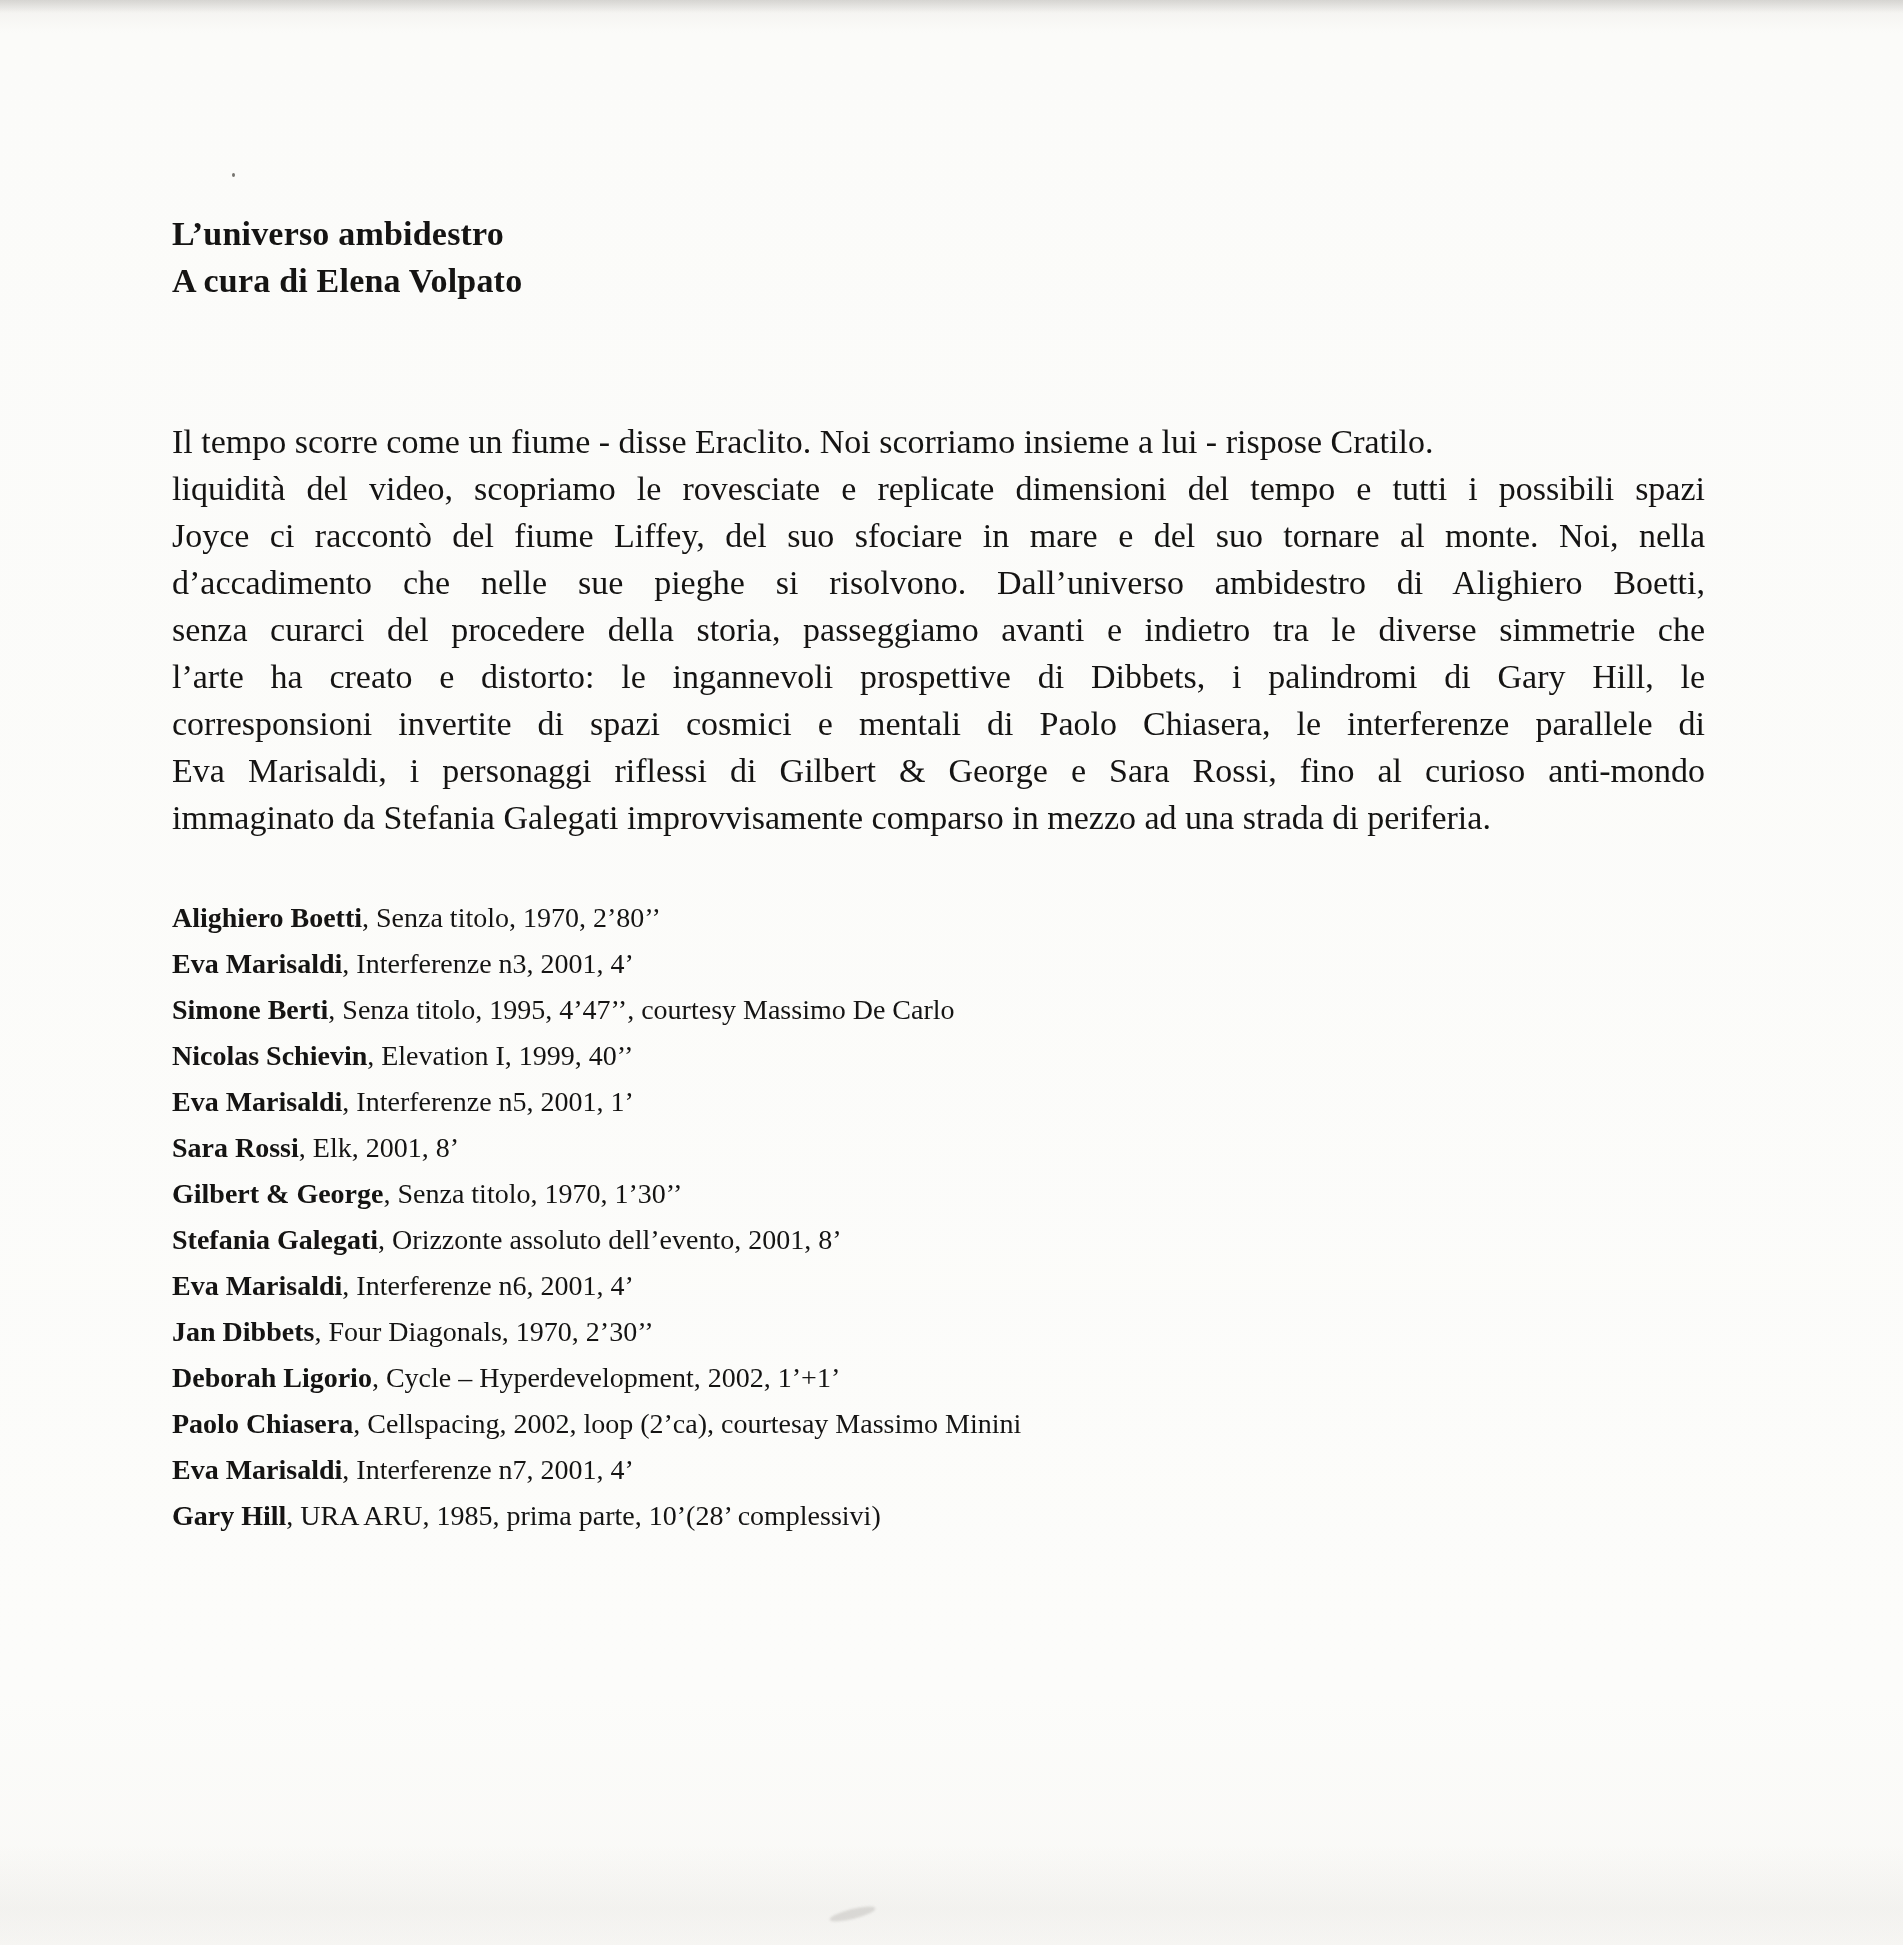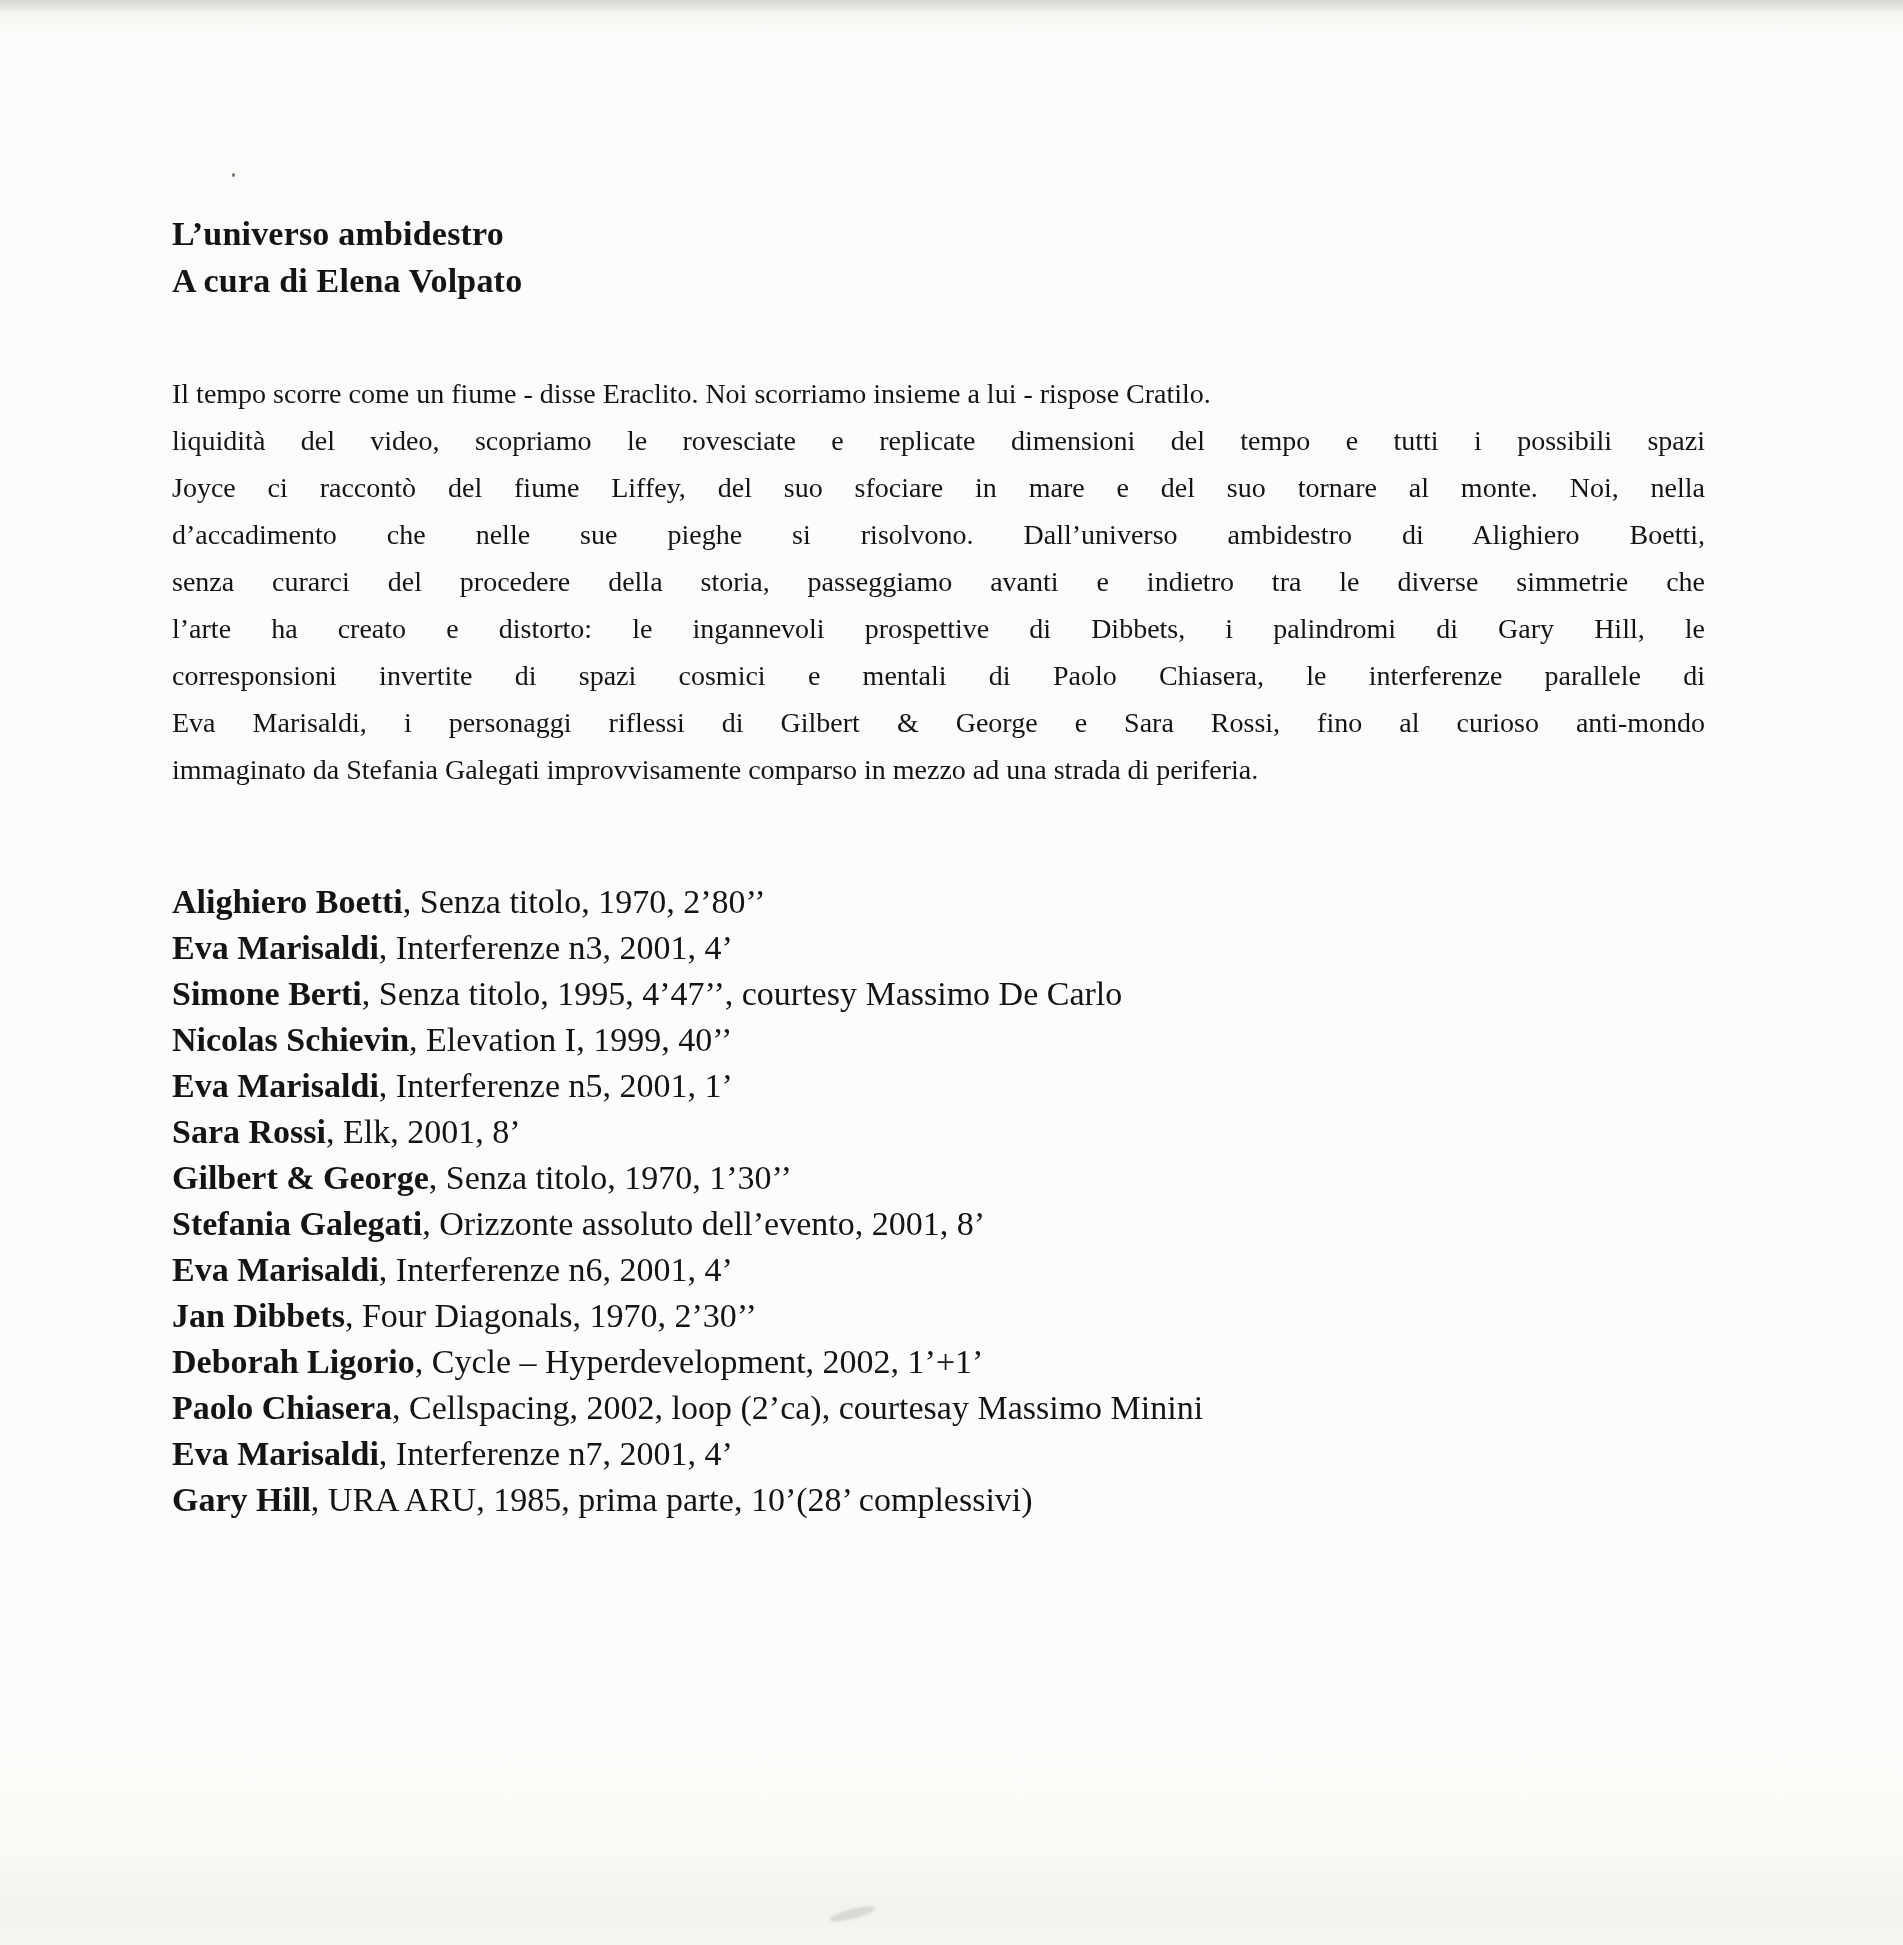--- a/index.html
+++ b/index.html
@@ -33,38 +33,38 @@
   }
 
   .title-block {
     font-size: 34px;
     line-height: 47px;
     font-weight: bold;
     letter-spacing: 0.2px;
   }
 
   .paragraph {
-    margin-top: 66px;
-    font-size: 28px;
+    margin-top: 114px;
+    font-size: 34px;
     line-height: 47px;
   }
 
   .pline {
     white-space: nowrap;
     text-justify: inter-word;
   }
 
   .pline.just {
     text-align: justify;
     text-align-last: justify;
   }
 
   .works {
-    margin-top: 86px;
-    font-size: 34px;
+    margin-top: 54px;
+    font-size: 28px;
     line-height: 46px;
   }
 
   .work { white-space: nowrap; }
 
   .artist { font-weight: bold; }
 
   
   .speck {
     position: absolute;

